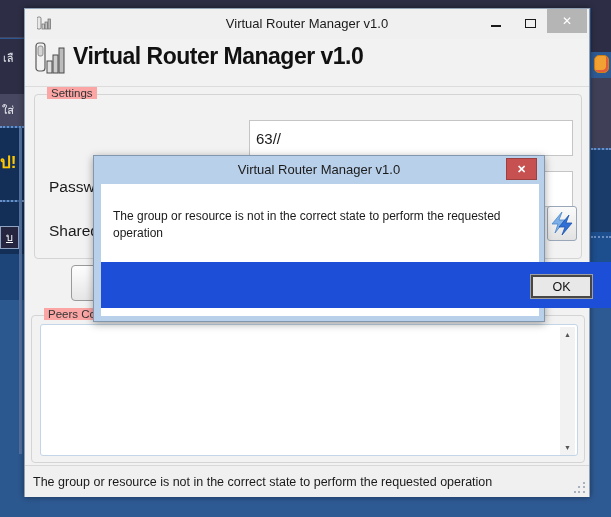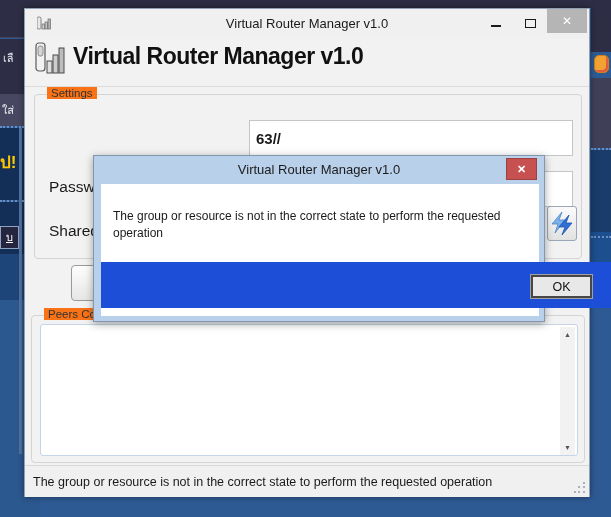--- a/index.html
+++ b/index.html
@@ -52,21 +52,21 @@
   .btn-min, .btn-max { width:34px; display:flex; align-items:center; justify-content:center; }
   .btn-min .dash { width:10px; height:2px; background:#1a1a1a; margin-top:8px; }
   .btn-max .boxg { width:11px; height:9px; border:1.5px solid #1a1a1a; margin-top:2px; }
   .btn-close { width:40px; background:#b5b5b5; color:#ffffff; font-size:12px; display:flex; align-items:center; justify-content:center; height:24px; }
 
   .header-icon { position:absolute; left:10px; top:32px; }
   .header-title { position:absolute; left:48px; top:34px; font-size:23px; font-weight:bold; color:#111; letter-spacing:-0.5px; }
   .header-sep { position:absolute; left:0; top:77px; width:100%; border-top:1px solid #dcdcdc; }
 
   .groupbox { position:absolute; border:1px solid #d4d4d4; border-radius:4px; }
-  .group-label { position:absolute; top:-8px; left:12px; background:#f97316; padding:0 4px; font-size:11.5px; color:#333; }
+  .group-label { position:absolute; top:-8px; left:12px; background:#fca5a5; padding:0 4px; font-size:11.5px; color:#333; }
 
   .settings-group { left:9px; top:85px; width:548px; height:165px; }
   .field-label { position:absolute; left:14px; font-size:15.5px; color:#1a1a1a; }
   .textfield {
     position:absolute; left:214px; width:324px; height:36px;
     background:#fff; border:1px solid #c5c5c5;
     font-family:"Liberation Sans", sans-serif; font-size:15px; color:#1a1a1a; padding:0 6px;
   }
   .combofield { position:absolute; left:214px; width:258px; height:36px; background:#fff; border:1px solid #c5c5c5; }
   .refresh-btn {
@@ -191,21 +191,21 @@
       <rect x="18" y="14" width="5" height="18" fill="#cdcdcd" stroke="#4a4a4a" stroke-width="1"></rect>
       <rect x="24" y="7" width="5" height="25" fill="#bcbcbc" stroke="#4a4a4a" stroke-width="1"></rect>
     </svg>
   </span>
   <span class="header-title">Virtual Router Manager v1.0</span>
   <div class="header-sep"></div>
 
   <div class="groupbox settings-group">
     <span class="group-label">Settings</span>
 
-    <input class="textfield" style="top: 25px; font-weight: bold;" value="63//">
+    <input class="textfield" style="top: 25px;" value="63//">
 
     <span class="field-label" style="top:83px;">Password:</span>
     <input class="textfield" style="top: 76px;">
 
     <span class="field-label" style="top:127px;">Shared Connection:</span>
     <div class="combofield" style="top:120px;"></div>
 
     <div class="refresh-btn">
       <span>
         <svg width="22" height="26" viewBox="0 0 22 26">

